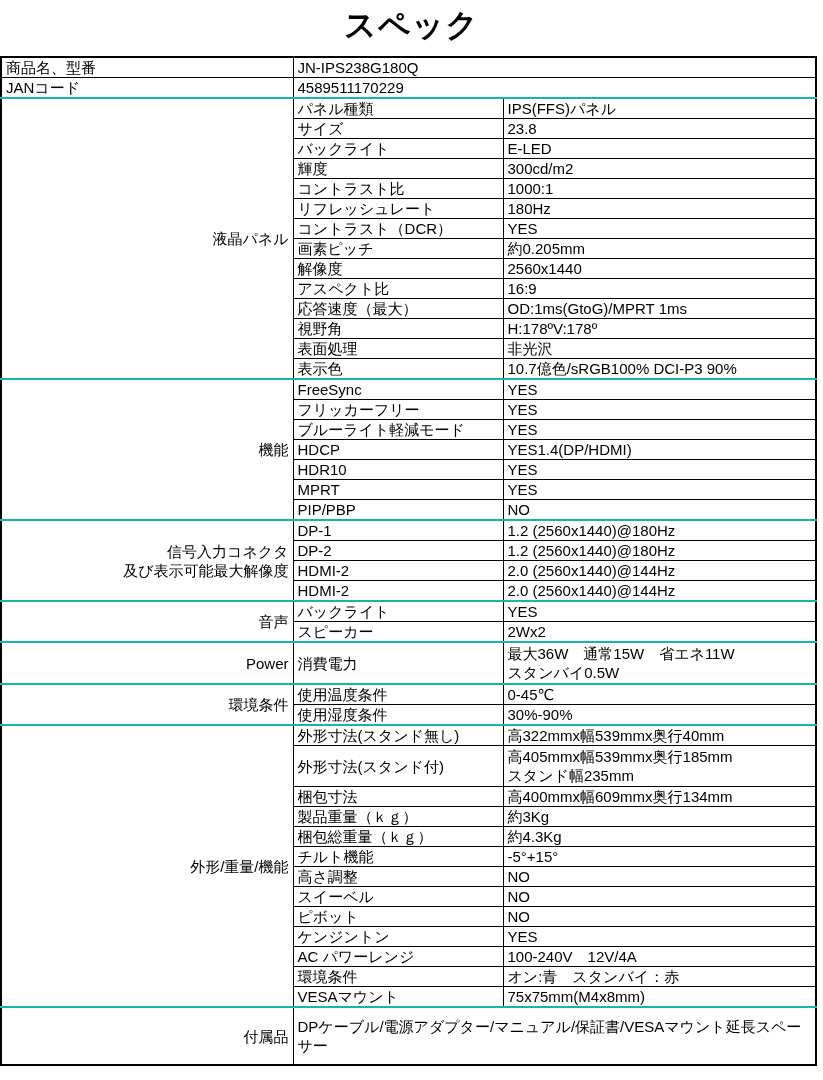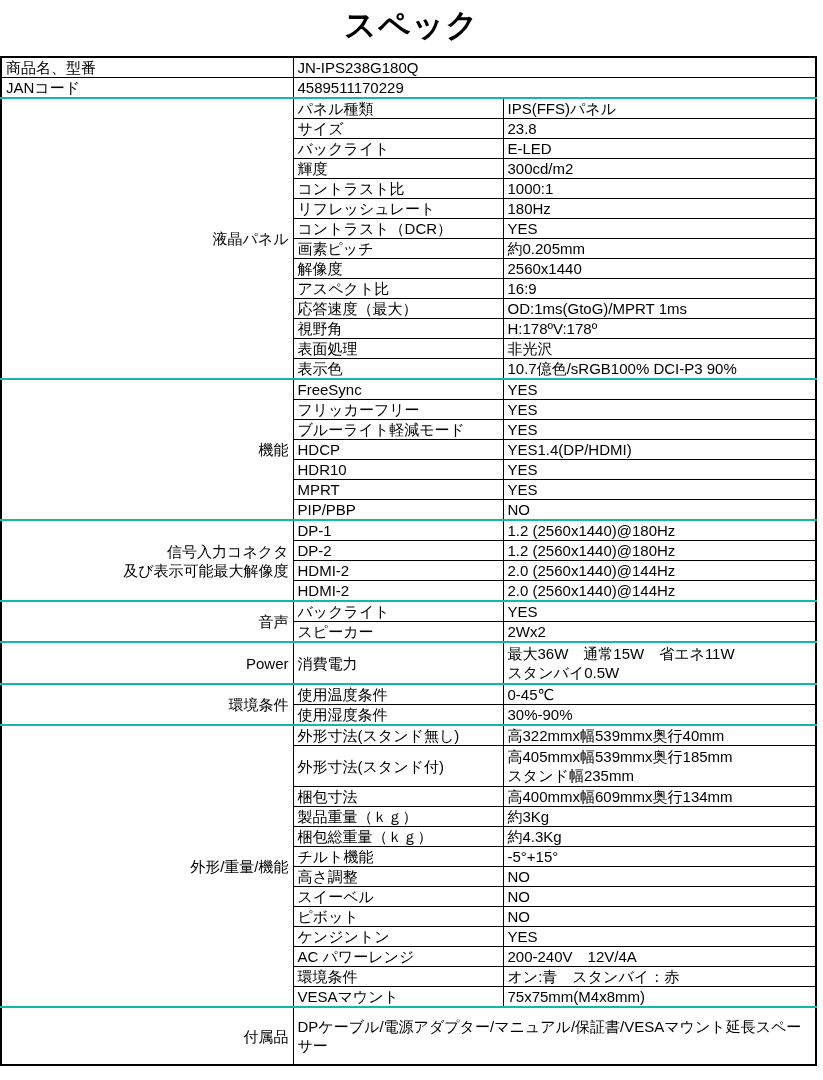--- a/index.html
+++ b/index.html
@@ -231,21 +231,21 @@
       <tr>
         <td class="left">ピボット</td>
         <td class="left">NO</td>
       </tr>
       <tr>
         <td class="left">ケンジントン</td>
         <td class="left">YES</td>
       </tr>
       <tr>
         <td class="left">AC パワーレンジ</td>
-        <td class="left">200-240V　12V/4A</td>
+        <td class="left">100-240V　12V/4A</td>
       </tr>
       <tr>
         <td class="left">環境条件</td>
         <td class="left">オン:青　スタンバイ：赤</td>
       </tr>
       <tr>
         <td class="left">VESAマウント</td>
         <td class="left">75x75mm(M4x8mm)</td>
       </tr>
       <tr class="gtop acc">

